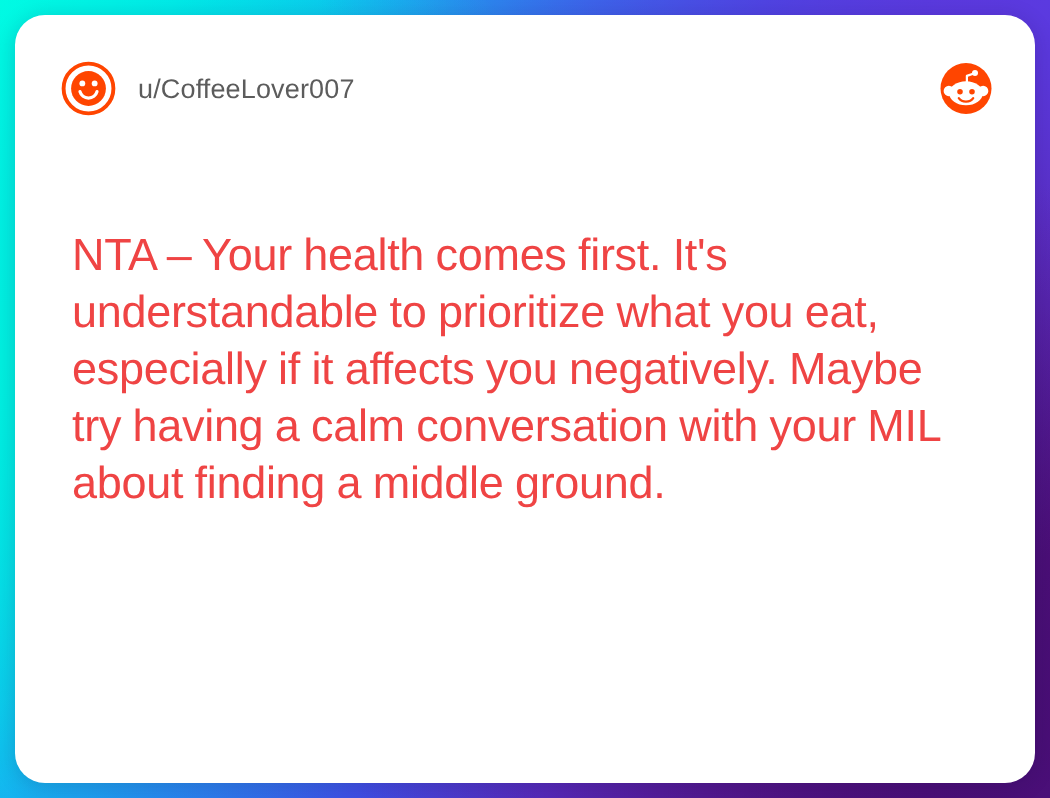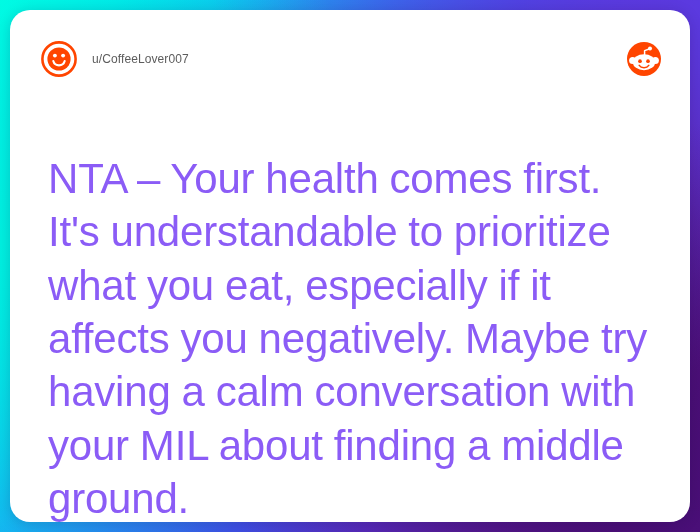--- a/index.html
+++ b/index.html
@@ -69,21 +69,21 @@
 
   .avatar {
     width: 38px;
     height: 38px;
     flex: 0 0 38px;
     display: block;
   }
 
   .username {
     margin-left: 14px;
-    font-size: 12px;
+    font-size: 18px;
     color: #5c5c5c;
     letter-spacing: 0.1px;
     white-space: nowrap;
     font-family: "Liberation Sans", sans-serif;
   }
 
   .spacer { flex: 1 1 auto; }
 
   .brand-logo {
     width: 36px;
@@ -97,23 +97,23 @@
     position: absolute;
     left: 0;
     right: 0;
     top: 98px;
     padding: 44px 36px 0 38px;
     box-sizing: border-box;
   }
 
   .comment-text {
     margin: 0;
-    font-size: 42px;
+    font-size: 30px;
     line-height: 1.27;
-    color: #8b5cf6;
+    color: #ef4444;
     font-weight: 400;
     letter-spacing: -0.2px;
     word-spacing: -0.5px;
     font-family: "Liberation Sans", sans-serif;
   }
 </style>
 </head>
 <body>
 
 <div id="stage">

